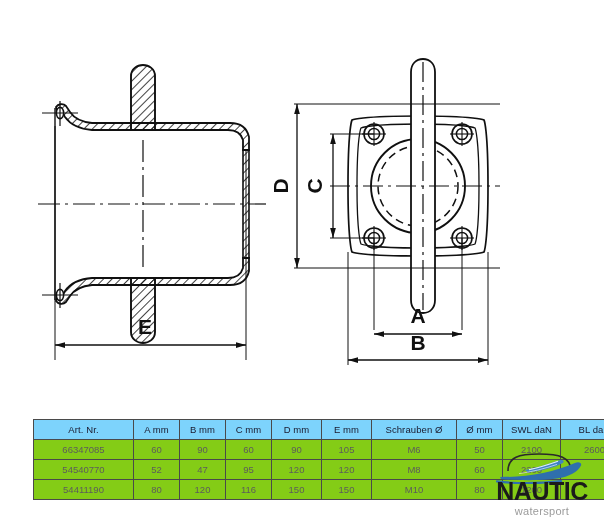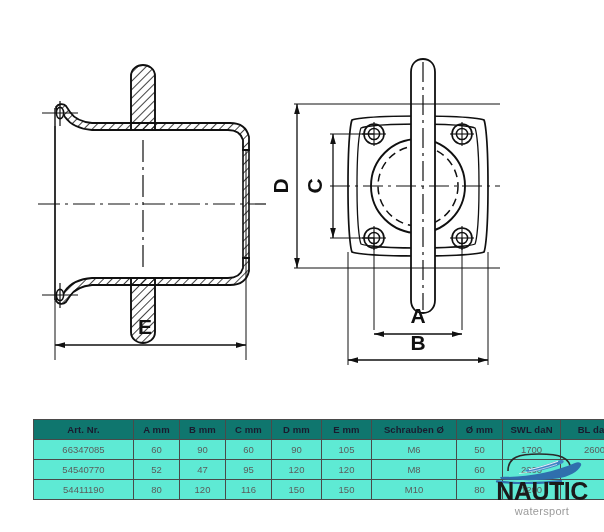--- a/index.html
+++ b/index.html
@@ -41,27 +41,27 @@
     text-align:center;
     vertical-align:middle;
     padding:0;
     height:19px;
     line-height:19px;
     font-size:9.5px;
     white-space:nowrap;
     overflow:hidden;
   }
   table.spec-table th{
-    background:#0f766e;
+    background:#7dd3fc;
     color:#1a1a2e;
-    font-weight:bold;
+    font-weight:normal;
     letter-spacing:.1px;
   }
   table.spec-table td{
-    background:#5eead4;
+    background:#84cc16;
     color:#5c5c5c;
     font-weight:normal;
   }
 
   
   .logo{
     position:absolute;
     left:487px;top:452px;
     width:110px;height:62px;
     pointer-events:none;
@@ -295,21 +295,21 @@
       <tbody>
         <tr>
           <td>66347085</td>
           <td>60</td>
           <td>90</td>
           <td>60</td>
           <td>90</td>
           <td>105</td>
           <td>M6</td>
           <td>50</td>
-          <td>1700</td>
+          <td>2100</td>
           <td>2600</td>
         </tr>
         <tr>
           <td>54540770</td>
           <td>52</td>
           <td>47</td>
           <td>95</td>
           <td>120</td>
           <td>120</td>
           <td>M8</td>

